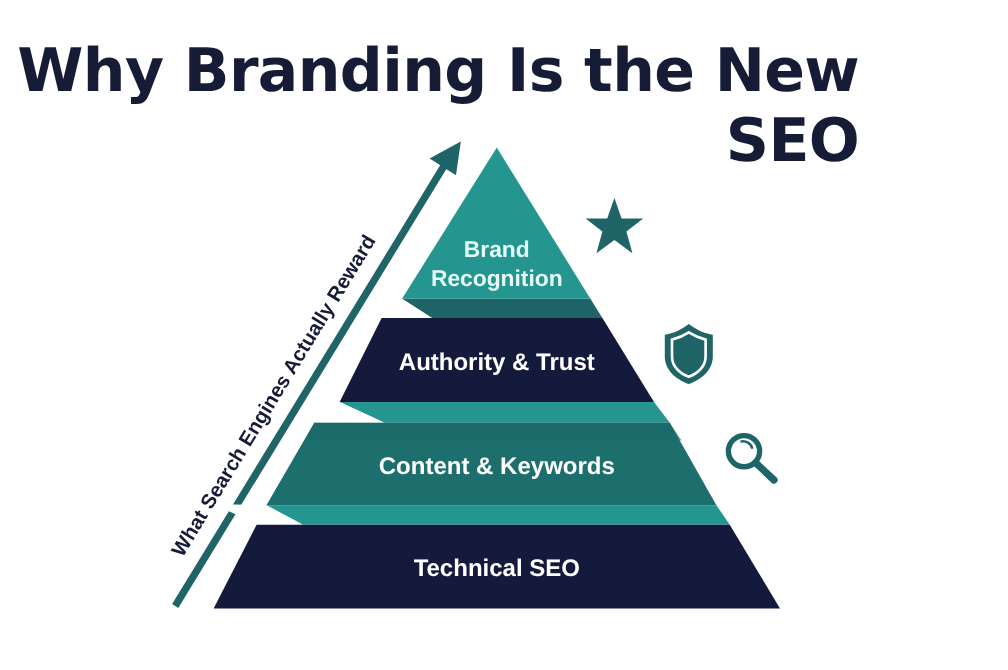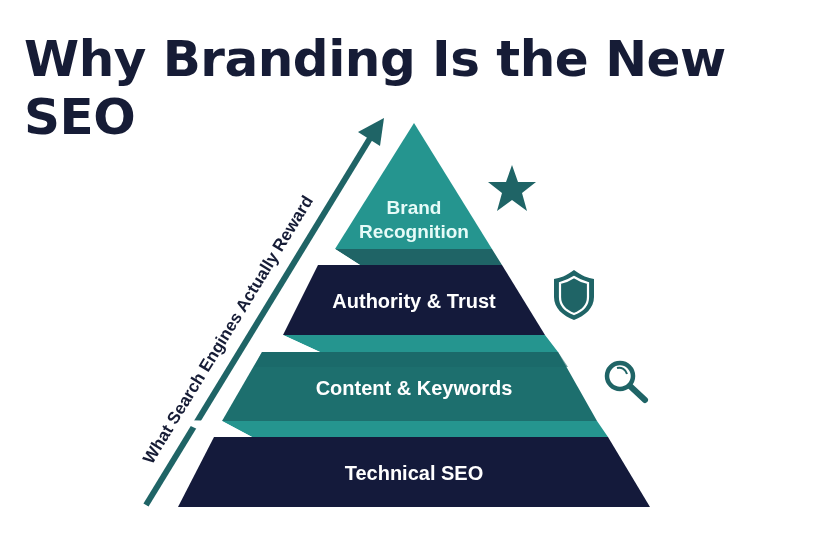--- a/index.html
+++ b/index.html
@@ -1,20 +1,20 @@
 <!DOCTYPE html>
 <html><head>
 <meta charset="utf-8">
 <style>
   html, body { margin: 0; padding: 0; background: #ffffff; }
   body { width: 840px; height: 558px; position: relative; overflow: hidden; font-family: "DejaVu Sans", "Liberation Sans", sans-serif; }
   .title {
-    position: absolute; left: 0; top: 30px; width: 716px; text-align: left;
+    position: absolute; left: 0; top: 30px; width: 716px; text-align: right;
     font-family: "DejaVu Sans", sans-serif; font-weight: bold; font-size: 50px;
-    letter-spacing: -0.5px; color: #161c36; margin-left: 24px;
+    letter-spacing: -0.5px; color: #161c36;
   }
   svg.diagram { position: absolute; left: 0; top: 0; }
   .lbl { font-family: "Liberation Sans", "DejaVu Sans", sans-serif; font-weight: bold; fill: #ffffff; text-anchor: middle; }
   .lbl-brand { fill: #e6fbf8; }
   .axis-text { font-family: "Liberation Sans", "DejaVu Sans", sans-serif; font-weight: bold; font-size: 17px; fill: #161c36; }
 </style>
 </head>
 <body>
 
 <div class="title">Why Branding Is the New SEO</div>

